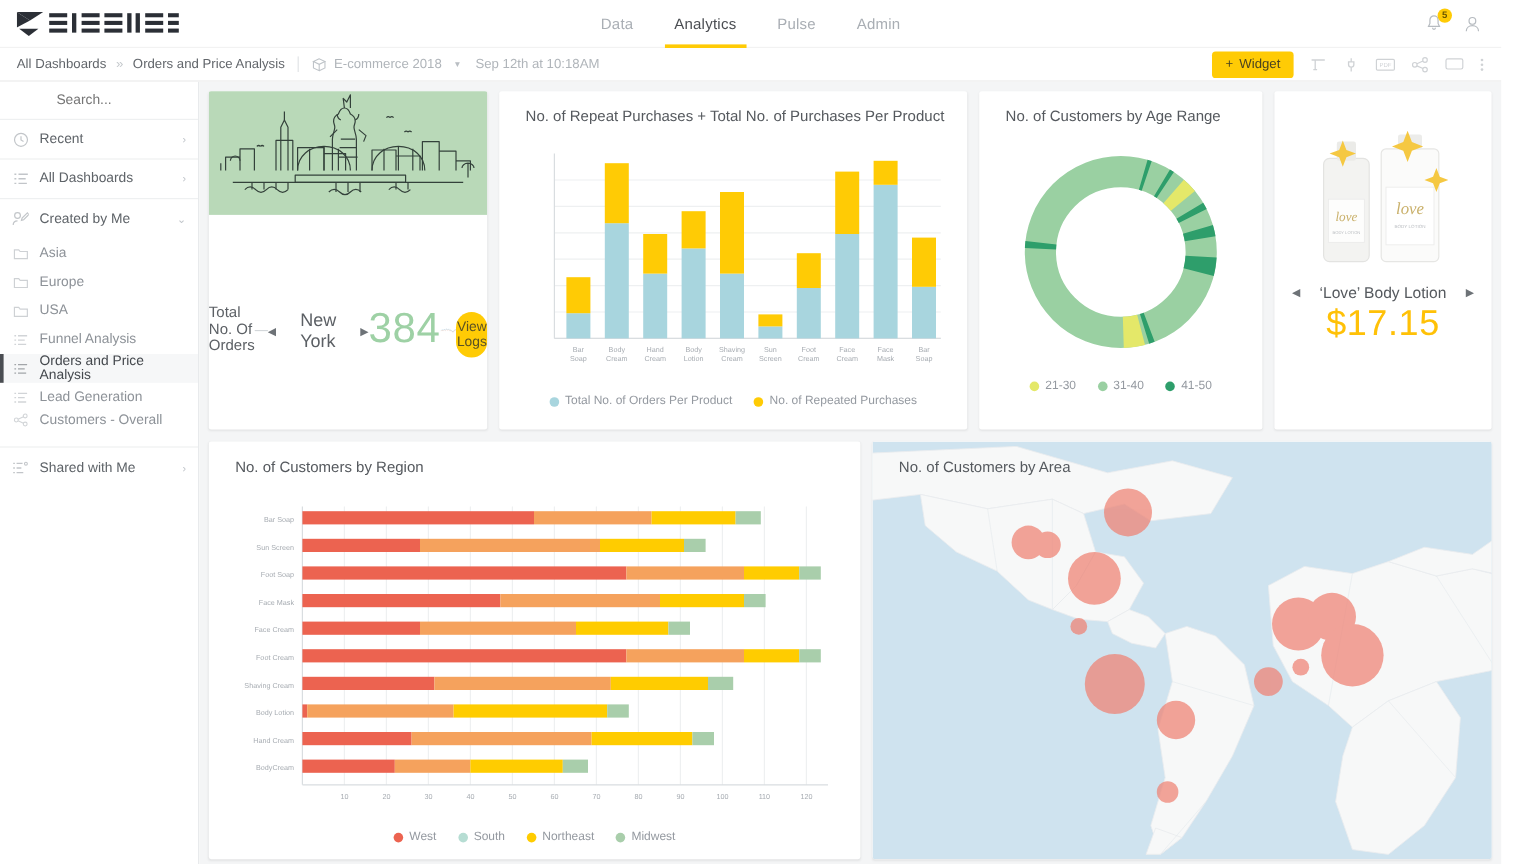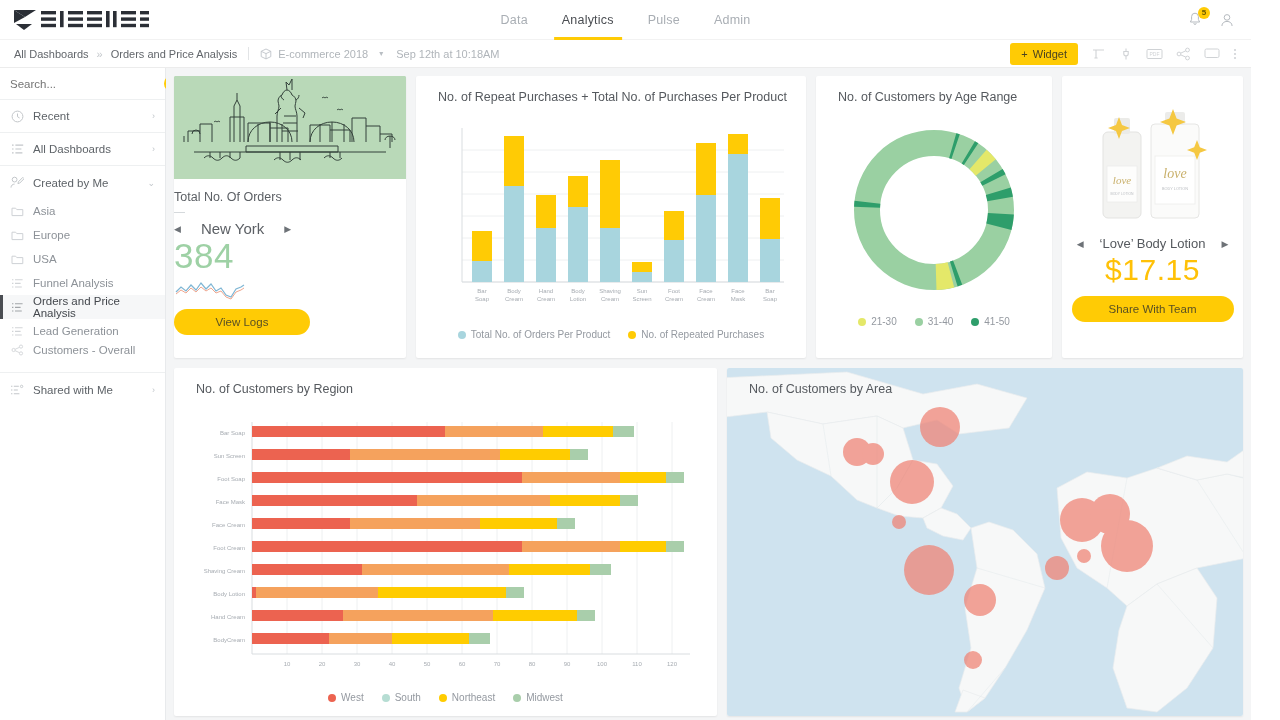--- a/index.html
+++ b/index.html
@@ -58,21 +58,21 @@
 
   
   .body-row { flex: 1; display: flex; min-height: 0; }
 
   
   .sidebar {
     width: 166px; flex: 0 0 166px; background: #fff; border-right: 1px solid #e8eaec;
     display: flex; flex-direction: column; font-size: 11.5px;
   }
   .search-row {
-    display: flex; align-items: center; height: 32px; padding: 0 10px; gap: 0;
+    display: flex; align-items: center; height: 32px; padding: 0 23px; gap: 24px;
     border-bottom: 1px solid #eef0f1;
   }
   .search-input {
     border: none; outline: none; font-size: 11.5px; color: #8a9096; flex: 1;
     font-family: inherit; background: transparent;
   }
   .plus-btn {
     width: 17px; height: 17px; border-radius: 50%; background: #ffcb05; color: #fff;
     display: flex; align-items: center; justify-content: center; font-size: 13px;
     cursor: pointer; line-height: 1; flex: 0 0 17px;
@@ -95,21 +95,21 @@
   
   .canvas { flex: 1; background: #f4f5f6; padding: 8px; overflow: hidden; }
   .grid-top { display: flex; gap: 10px; height: 282px; }
   .grid-bot { display: flex; gap: 10px; height: 348px; margin-top: 10px; }
   .widget { background: #fff; border-radius: 2px; box-shadow: 0 1px 2px rgba(0,0,0,.07); overflow: hidden; position: relative; }
   .w-title { font-size: 12.5px; color: #55595e; padding: 14px 0 0 22px; }
 
   
   .kpi { width: 232px; flex: 0 0 232px; display: flex; flex-direction: column; }
   .kpi-img { height: 103px; background: #b9d9b8; position: relative; overflow: hidden; }
-  .kpi-body { flex: 1; display: flex; flex-direction: column; align-items: flex-start; padding-top: 11px; }
+  .kpi-body { flex: 1; display: flex; flex-direction: row; align-items: center; padding-top: 11px; }
   .kpi-label { font-size: 12.5px; color: #5c6065; }
   .kpi-dash { color: #c9ced2; font-size: 11px; margin-top: 1px; }
   .kpi-nav { display: flex; align-items: center; gap: 20px; margin-top: 3px; }
   .kpi-city { font-size: 15px; color: #5c6065; }
   .arrow { color: #6d7277; font-size: 9px; cursor: pointer; }
   .kpi-num { font-size: 35px; color: #9ed1a5; margin-top: -1px; letter-spacing: .5px; }
   .kpi-btn {
     background: #ffcb05; border: none; border-radius: 14px; color: #5a5124;
     font-size: 11.5px; padding: 7px 0; width: 136px; cursor: pointer;
     font-family: inherit; margin-top: 9px;
@@ -559,21 +559,20 @@
                     </g>
                 </g>
               </svg>
             </div>
             <div class="prod-nav">
               <span class="arrow">◀</span>
               <span class="prod-name">‘Love’ Body Lotion</span>
               <span class="arrow">▶</span>
             </div>
             <div class="prod-price">$17.15</div>
-            <button class="prod-btn">Share With Team</button>
           </div>
         </div>
       </div>
 
       <div class="grid-bot">
 
         <div class="widget w-region">
           <div class="w-title">No. of Customers by Region</div>
           <svg width="543" height="280" viewBox="0 0 543 280" style="margin-top:14px">
             <g stroke="#eef0f1" stroke-width="1">

